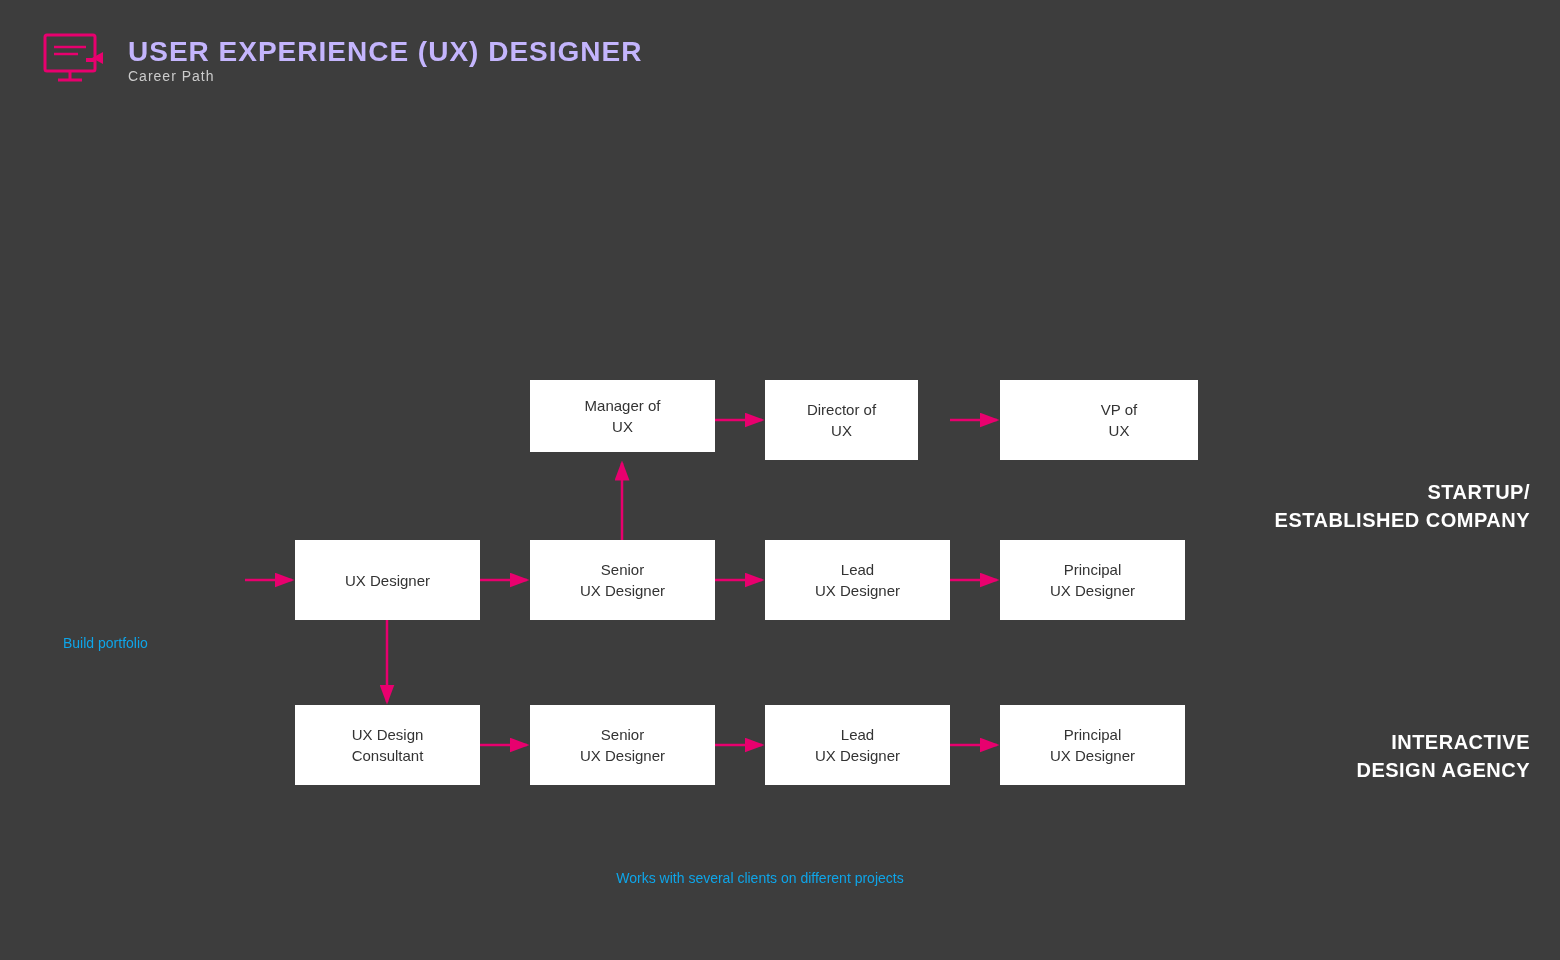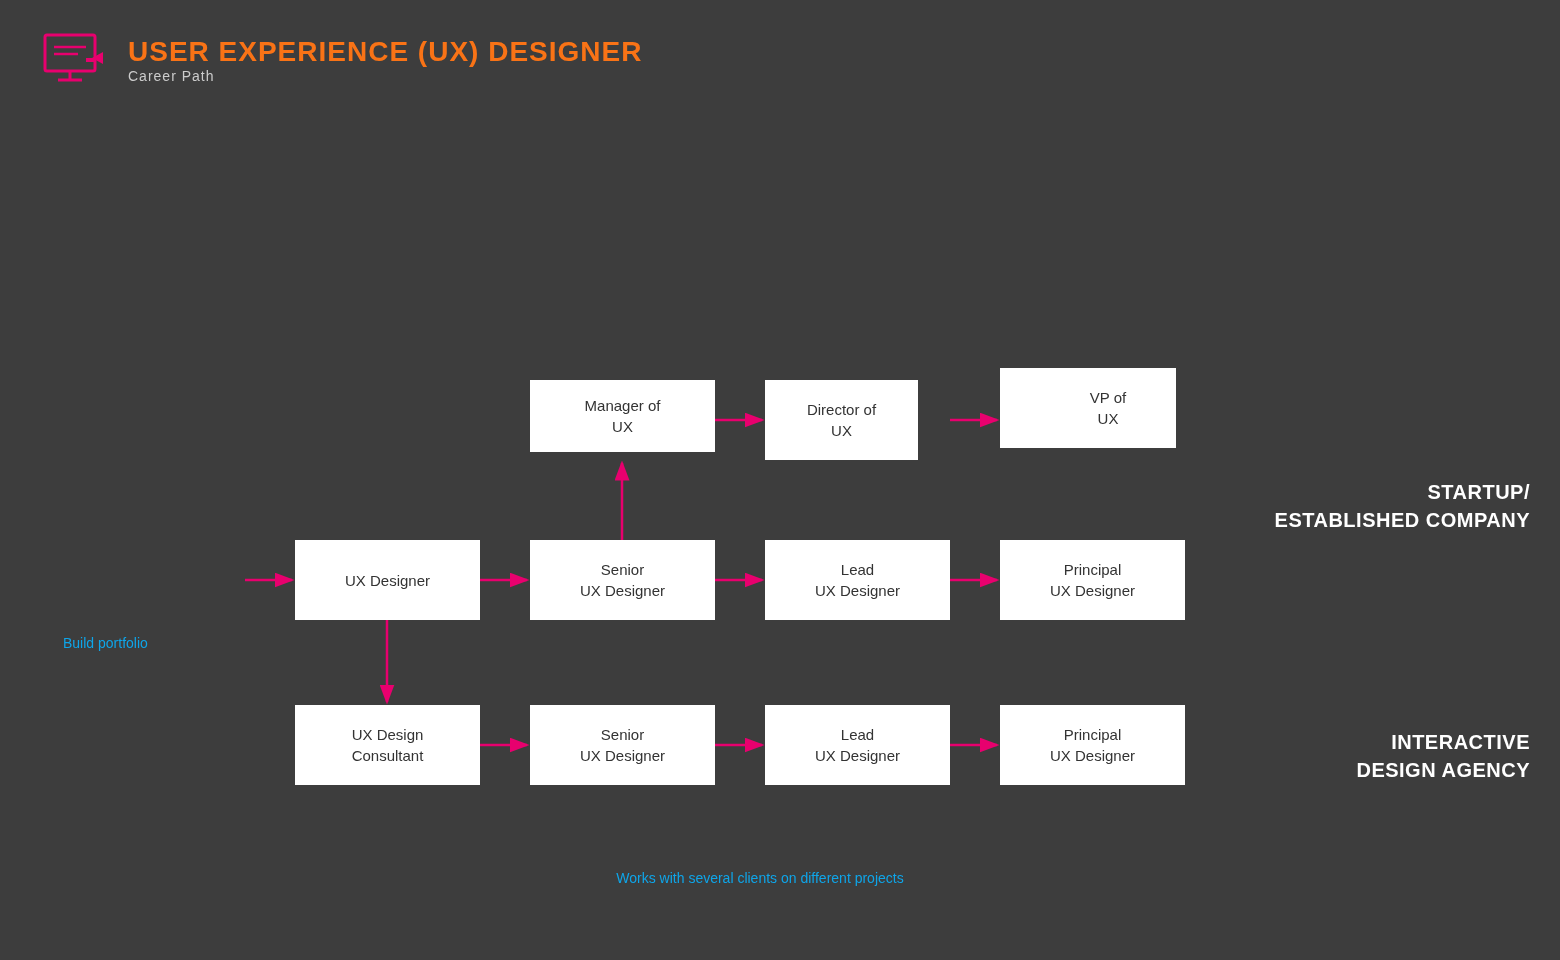--- a/index.html
+++ b/index.html
@@ -28,21 +28,21 @@
     }
 
     .header-text {
       display: flex;
       flex-direction: column;
     }
 
     .header-title {
       font-size: 28px;
       font-weight: 900;
-      color: #f97316;
+      color: #c4b5fd;
       letter-spacing: 1px;
       text-transform: uppercase;
     }
 
     .header-subtitle {
       font-size: 14px;
       color: #cccccc;
       letter-spacing: 1px;
     }
 
@@ -169,21 +169,21 @@
   <div class="node" style="left:530px; top:220px; width:185px; height:72px;">
     <span style="white-space:pre-line;">Manager of
 UX</span>
   </div>
 
   <div class="node" style="left:765px; top:220px; width:153px; height:80px;">
     <span style="white-space:pre-line;">Director of
 UX</span>
   </div>
 
-  <div class="node" style="left:1000px; top:208px; width:176px; height:80px;padding-left:40px;">
+  <div class="node" style="left:1000px; top:220px; width:198px; height:80px;padding-left:40px;">
     <span style="white-space:pre-line;">VP of
 UX</span>
   </div>
 
   <div class="node" style="left:765px; top:380px; width:185px; height:80px;">
     <span style="white-space:pre-line;">Lead
 UX Designer</span>
   </div>
 
   <div class="node" style="left:1000px; top:380px; width:185px; height:80px;">

